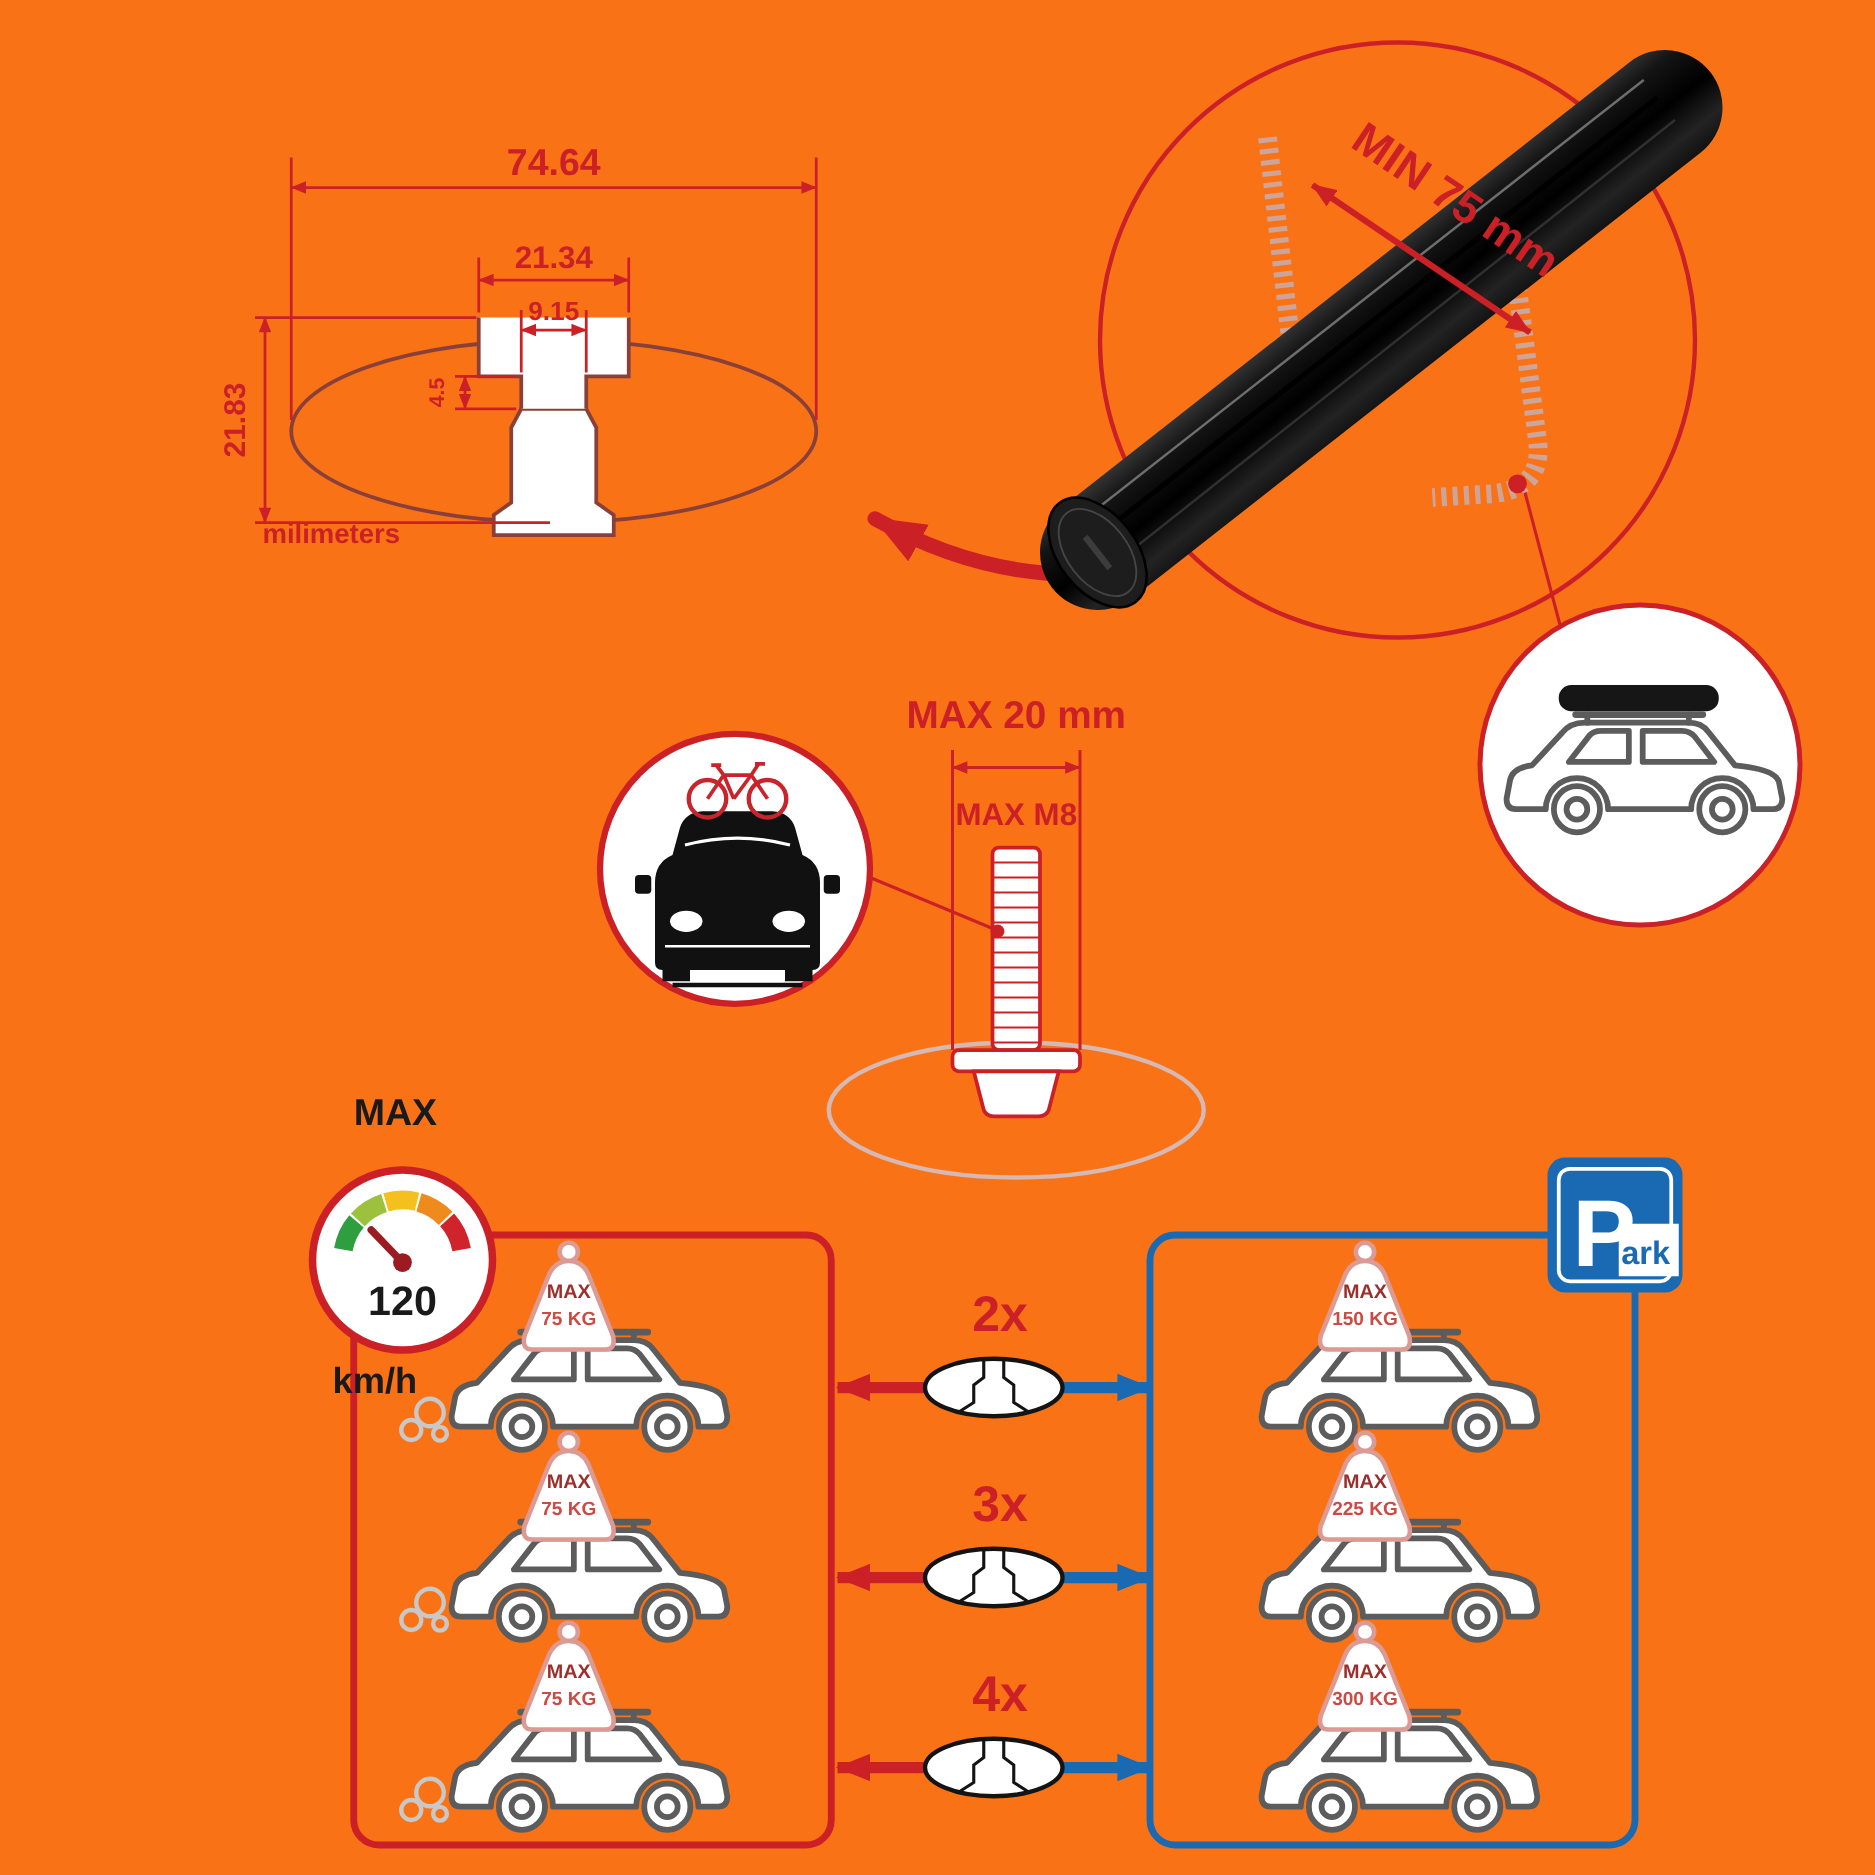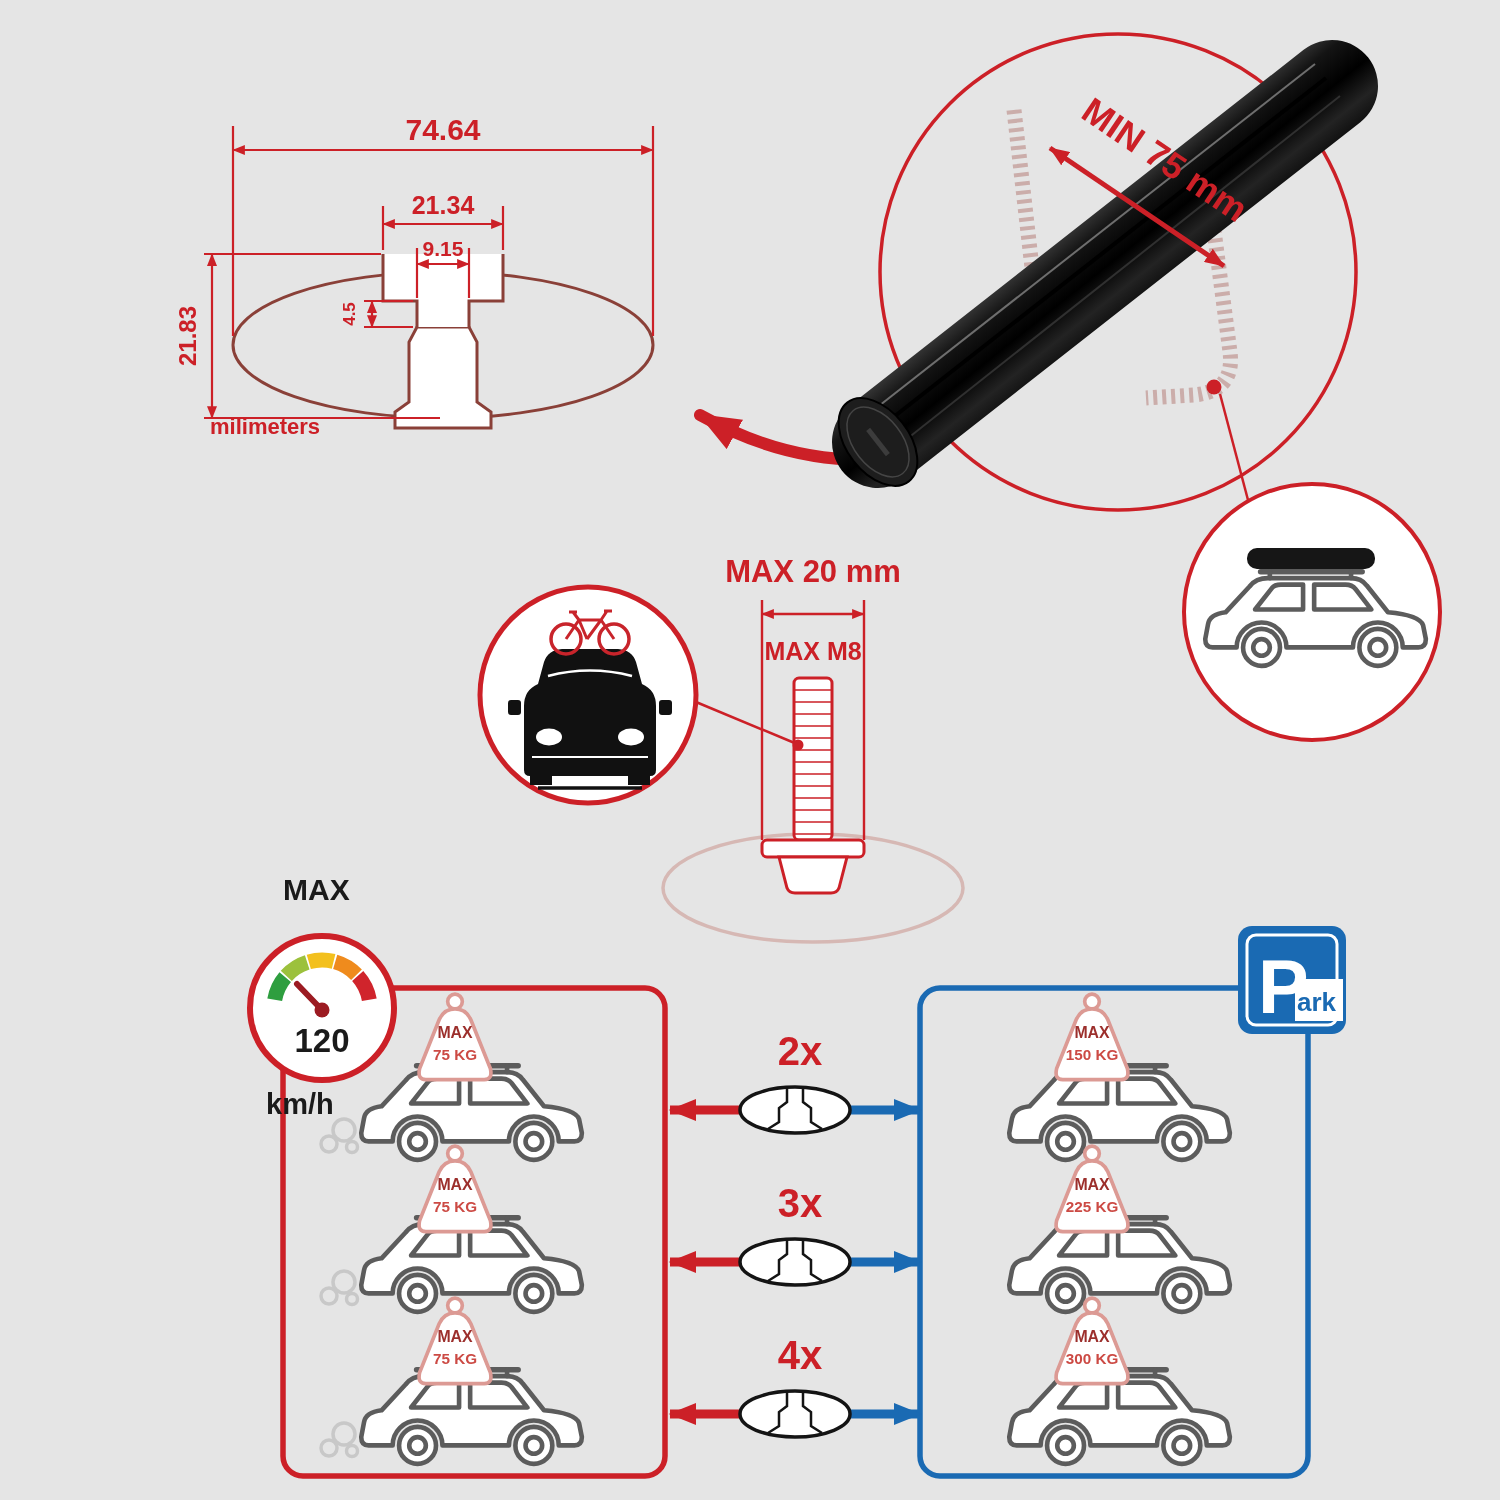--- a/index.html
+++ b/index.html
@@ -1,16 +1,16 @@
 <!DOCTYPE html>
 <html><head>
 <meta charset="utf-8">
 <style>
   html,body { margin:0; padding:0; background:#ffffff; }
-  #canvas { position:relative; width:1500px; height:1500px; background:#e5e5e5; overflow:hidden; }
+  #canvas { position:relative; width:1500px; height:1500px; background:#f97316; overflow:hidden; }
   svg { position:absolute; left:0; top:0; }
   text { font-family:"Liberation Sans", sans-serif; }
   .t-red    { fill:#cc2027; font-weight:700; }
   .t-dark   { fill:#1a1a1a; font-weight:700; }
   .t-white  { fill:#ffffff; font-weight:700; }
   .t-blue   { fill:#1a6ab3; font-weight:700; }
   .t-tagmax { fill:#9c2f2c; font-weight:700; }
   .t-tagval { fill:#cc4a44; font-weight:700; }
 </style>
 </head>

